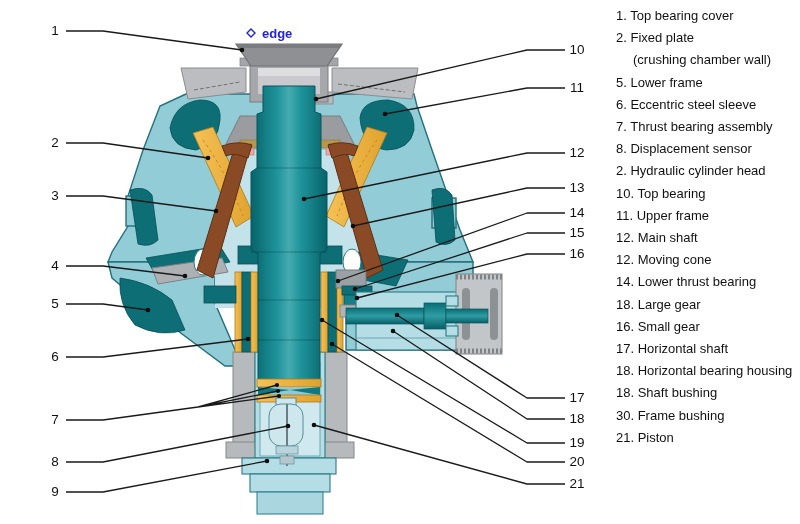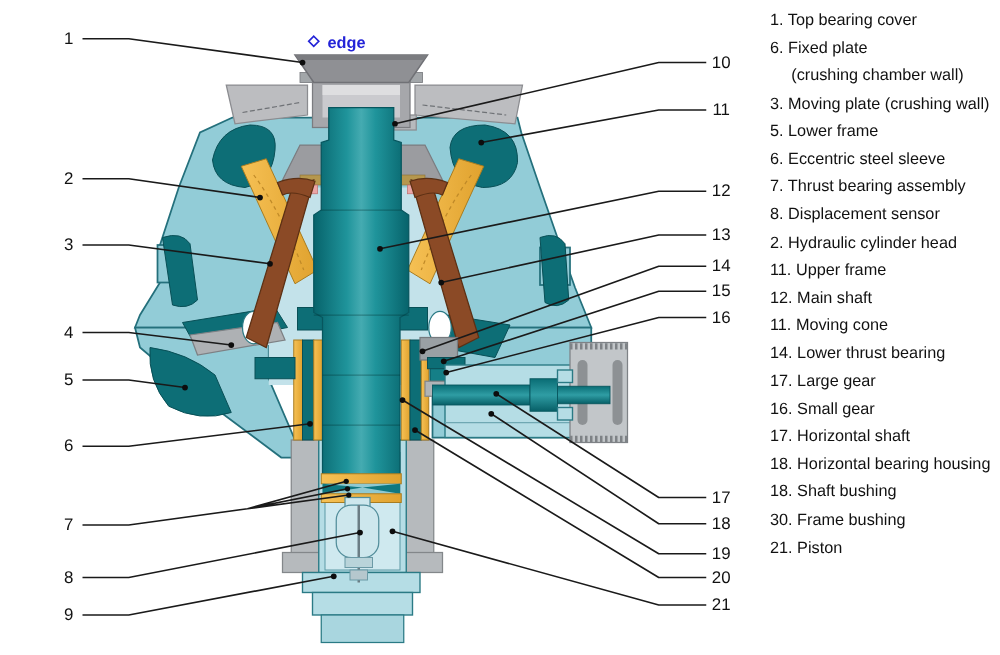--- a/index.html
+++ b/index.html
@@ -246,33 +246,33 @@
       <text class="num" x="577" y="402">17</text>
       <text class="num" x="577" y="423">18</text>
       <text class="num" x="577" y="447">19</text>
       <text class="num" x="577" y="466">20</text>
       <text class="num" x="577" y="488">21</text>
     </g>
   </svg>
 
   <div class="legend">
     <div class="legend-item">1. Top bearing cover</div>
-    <div class="legend-item">6. Fixed plate
+    <div class="legend-item">2. Fixed plate
 (crushing chamber wall)</div>
-    <div class="legend-item">3. Moving plate (crushing wall)</div>
     <div class="legend-item">5. Lower frame</div>
     <div class="legend-item">6. Eccentric steel sleeve</div>
     <div class="legend-item">7. Thrust bearing assembly</div>
     <div class="legend-item">8. Displacement sensor</div>
     <div class="legend-item">2. Hydraulic cylinder head</div>
+    <div class="legend-item">10. Top bearing</div>
     <div class="legend-item">11. Upper frame</div>
     <div class="legend-item">12. Main shaft</div>
-    <div class="legend-item">11. Moving cone</div>
+    <div class="legend-item">12. Moving cone</div>
     <div class="legend-item">14. Lower thrust bearing</div>
-    <div class="legend-item">17. Large gear</div>
+    <div class="legend-item">18. Large gear</div>
     <div class="legend-item">16. Small gear</div>
     <div class="legend-item">17. Horizontal shaft</div>
     <div class="legend-item">18. Horizontal bearing housing</div>
     <div class="legend-item">18. Shaft bushing</div>
     <div class="legend-item">30. Frame bushing</div>
     <div class="legend-item">21. Piston</div>
   </div>
 
 </div>
 

